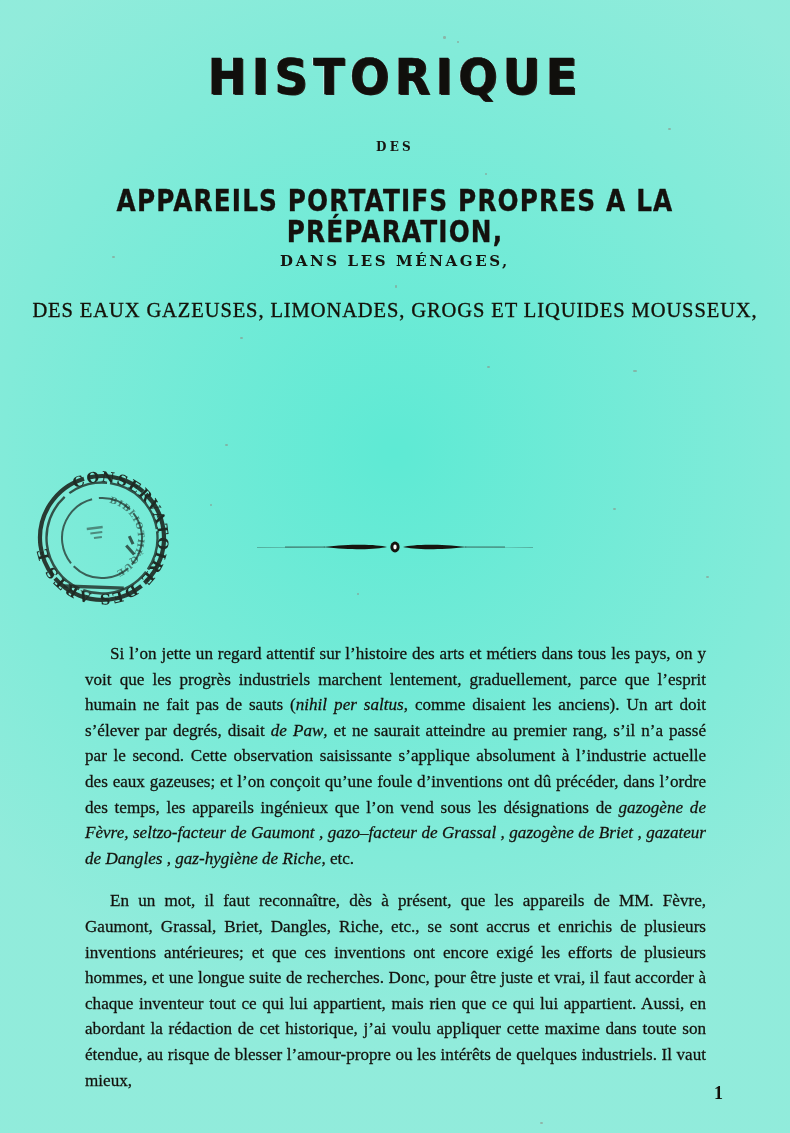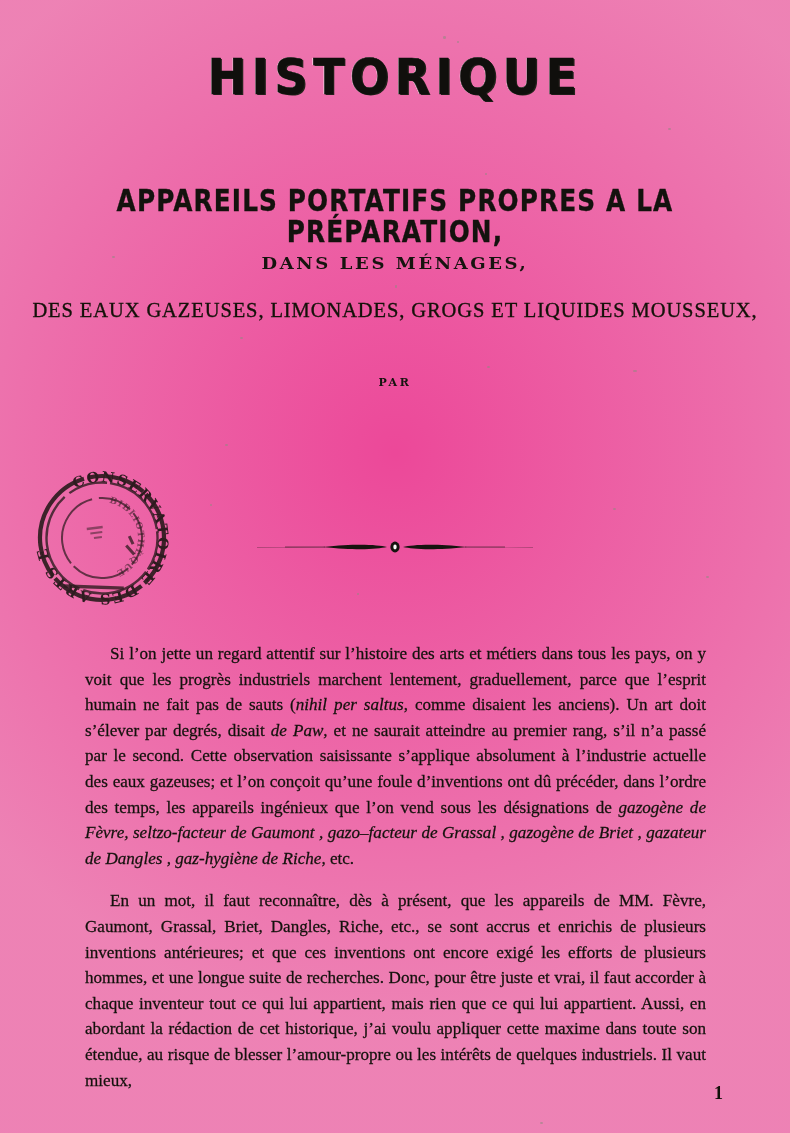--- a/index.html
+++ b/index.html
@@ -5,21 +5,21 @@
   html, body {
     margin: 0;
     padding: 0;
     background: #ffffff;
   }
 
   #page {
     position: relative;
     width: 790px;
     height: 1133px;
-    background: #ec4899;
+    background: #5eead4;
     overflow: hidden;
     font-family: "Liberation Serif", "DejaVu Serif", serif;
     color: #16140f;
   }
 
   
   .paper-tone {
     position: absolute;
     inset: 0;
     background:
@@ -83,21 +83,21 @@
   }
 
   .title-menages {
     position: absolute;
     top: 252px;
     left: 0;
     width: 790px;
     text-align: center;
     font-family: "DejaVu Serif", serif;
     font-weight: 700;
-    font-size: 18px;
+    font-size: 15px;
     letter-spacing: 2.6px;
     transform: scaleY(0.95);
   }
 
   .title-sub2 {
     position: absolute;
     top: 299px;
     left: 0;
     width: 790px;
     text-align: center;
@@ -220,28 +220,28 @@
   <div class="speck" style="left:633px; top:370px; width:4px; height:2px;"></div>
   <div class="speck" style="left:225px; top:444px; width:3px; height:2px;"></div>
   <div class="speck" style="left:210px; top:504px; width:2px; height:2px;"></div>
   <div class="speck" style="left:613px; top:508px; width:3px; height:2px;"></div>
   <div class="speck" style="left:357px; top:593px; width:2px; height:2px;"></div>
   <div class="speck" style="left:706px; top:576px; width:3px; height:2px;"></div>
   <div class="speck" style="left:540px; top:1122px; width:3px; height:2px;"></div>
 
   <div class="title-main">HISTORIQUE</div>
 
+  <div class="title-des">DES</div>
 
   <div class="title-sub1">APPAREILS PORTATIFS PROPRES A LA PRÉPARATION,</div>
 
   <div class="title-menages">DANS LES MÉNAGES,</div>
 
   <div class="title-sub2">DES EAUX GAZEUSES, LIMONADES, GROGS ET LIQUIDES MOUSSEUX,</div>
 
-  <div class="title-par">PAR</div>
 
 
 
   <div class="stamp">
     <svg width="148" height="148" viewBox="0 0 148 148" aria-hidden="true">
       <defs>
         <path id="ringOuter" d="M 74,74 m -56,0 a 56,56 0 1,1 112,0 a 56,56 0 1,1 -112,0"></path>
         <path id="ringInner" d="M 74,74 m -36,0 a 36,36 0 1,1 72,0 a 36,36 0 1,1 -72,0"></path>
       </defs>
       <circle cx="74" cy="74" r="62" fill="none" stroke="#13110c" stroke-width="4.2" stroke-dasharray="58 4 96 3 120 5" opacity="0.92"></circle>

